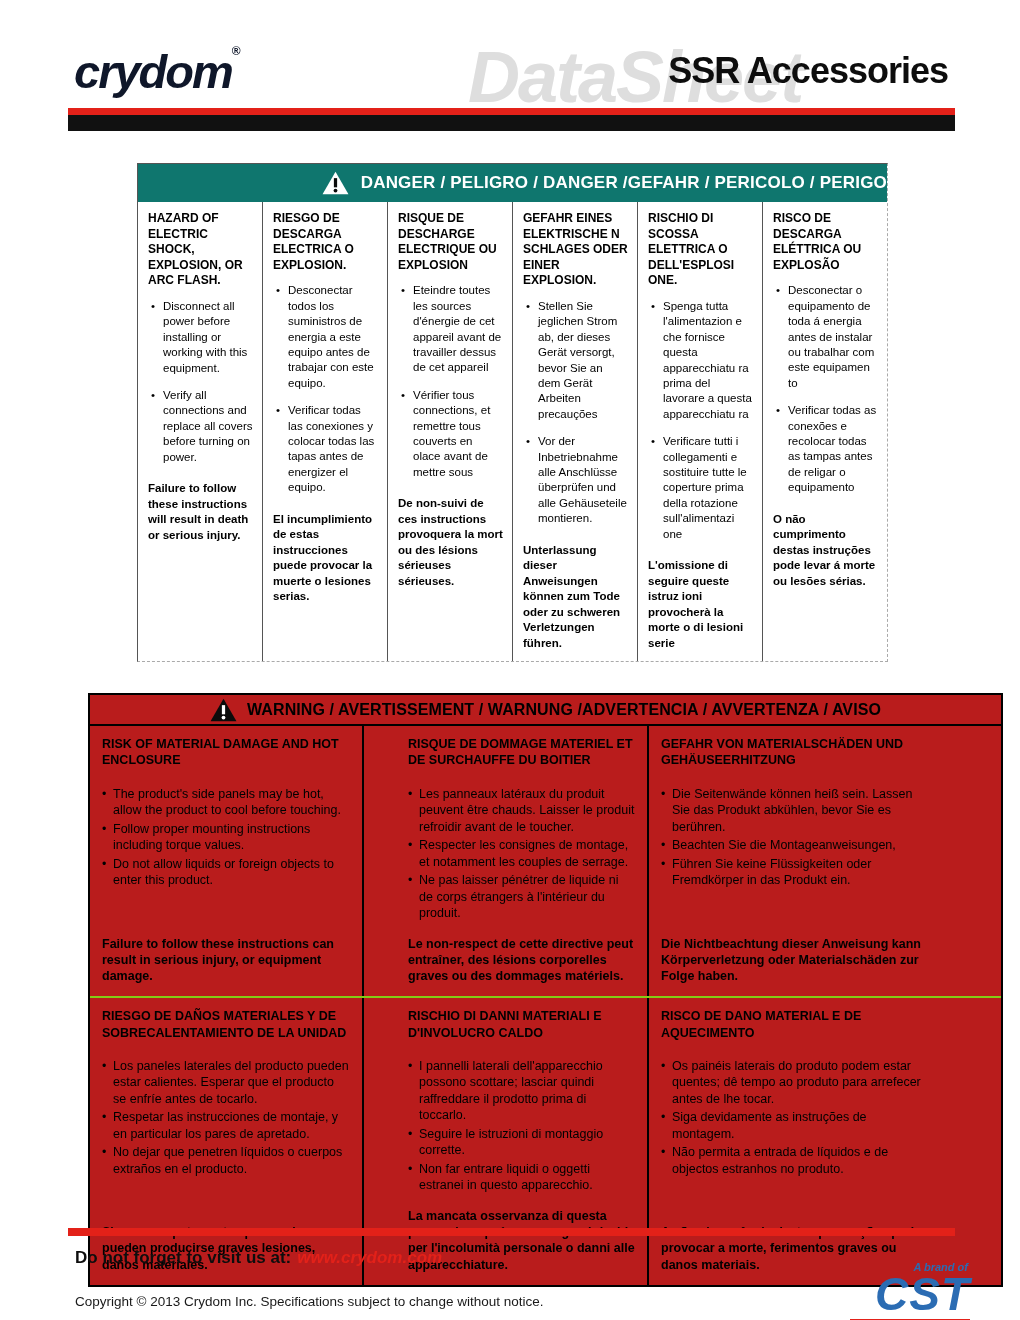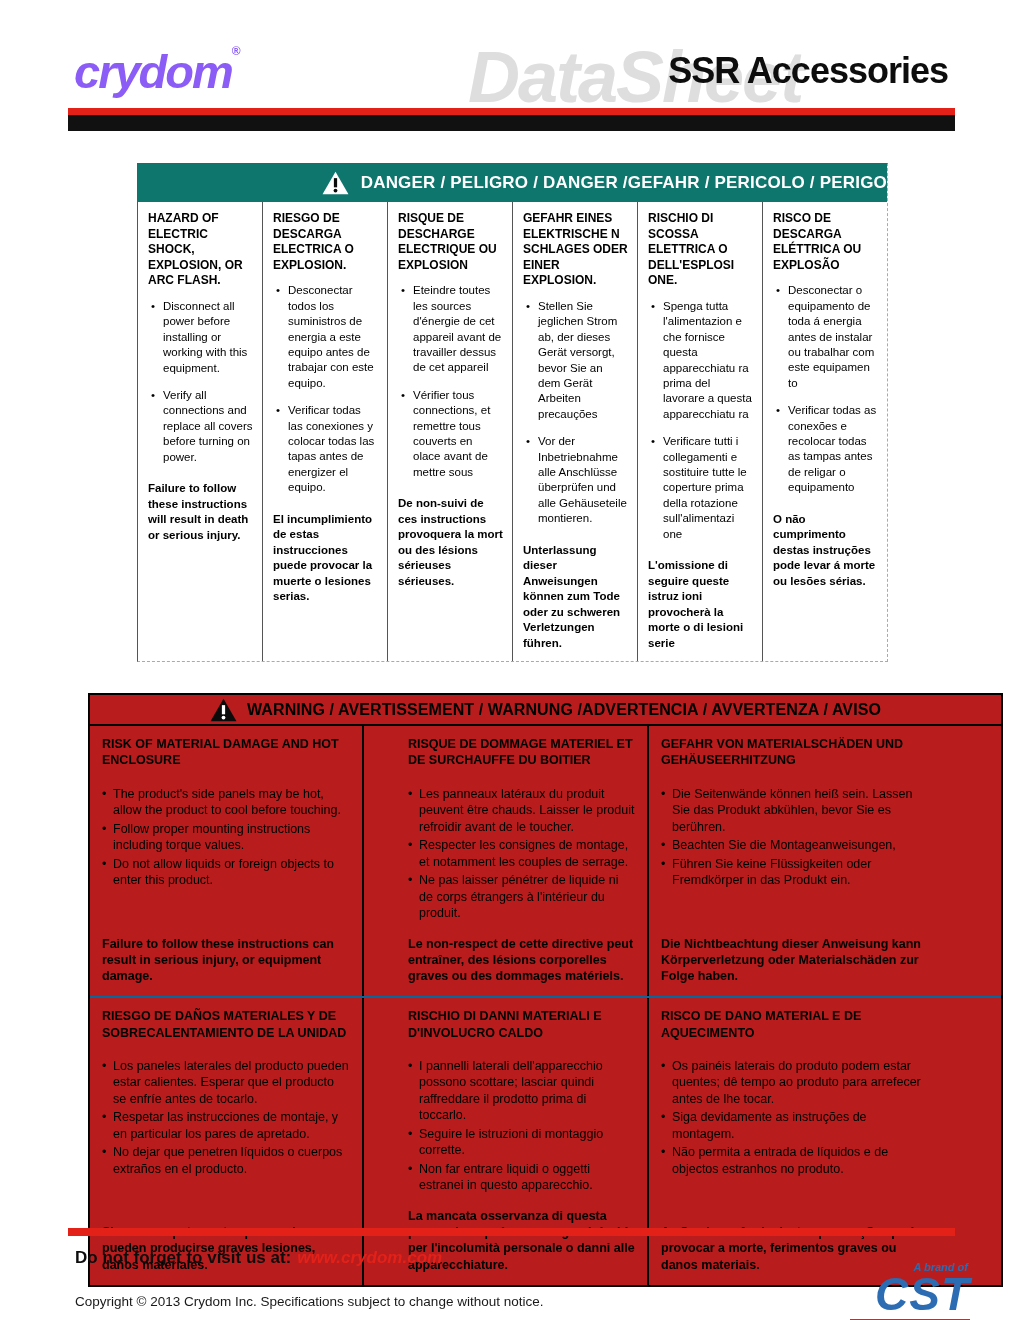--- a/index.html
+++ b/index.html
@@ -6,21 +6,21 @@
   html,body { background:#fff; }
   body {
     width:1020px; height:1320px; position:relative;
     font-family:"Liberation Sans","DejaVu Sans",sans-serif;
     color:#000; overflow:hidden;
   }
   
   .logo {
     position:absolute; left:74px; top:44px;
     font-size:47px; font-weight:900; font-style:italic;
-    color:#8b5cf6; letter-spacing:-2px;
+    color:#0f172a; letter-spacing:-2px;
   }
   .logo .reg { font-size:12px; vertical-align:top; font-style:normal; letter-spacing:0; }
   .watermark {
     position:absolute; left:468px; top:36px; width:460px;
     font-size:72px; font-weight:bold; font-style:italic;
     color:#dedede; letter-spacing:-2px; white-space:nowrap; z-index:0;
   }
   .doc-title {
     position:absolute; right:72px; top:50px;
     font-size:36px; font-weight:bold; color:#0d0d0d; z-index:1;
@@ -53,21 +53,21 @@
   
   .warning-table {
     position:absolute; left:88px; top:693px; width:915px;
     border:2px solid #000; background:#b91c1c;
   }
   .warning-head {
     height:31px; display:flex; align-items:center; justify-content:center; gap:10px;
     font-size:16px; font-weight:bold; border-bottom:2px solid #000; letter-spacing:.1px;
   }
   .warn-row { display:flex; align-items:stretch; }
-  .warn-row.r1 { min-height:207px; border-bottom:2px solid #0369a1; }
+  .warn-row.r1 { min-height:207px; border-bottom:2px solid #84cc16; }
   .warn-row.r2 { min-height:211px; }
   .warn-cell { display:flex; flex-direction:column; padding:10px 12px 12px 12px;
     font-size:12.5px; line-height:1.32; border-left:2px solid #000; }
   .warn-cell.c0 { width:272px; border-left:none; }
   .warn-cell.c1 { width:285px;padding-left:44px; }
   .warn-cell.c2 { width:290px; }
   .w-title { font-weight:bold; margin-bottom:17px; line-height:1.3; }
   .w-bullet { position:relative; padding-left:11px; margin-bottom:2px; }
   .w-bullet::before { content:"\2022"; position:absolute; left:0; top:0; }
   .w-footer { font-weight:bold; margin-top:auto; padding-top:12px; line-height:1.3; }

